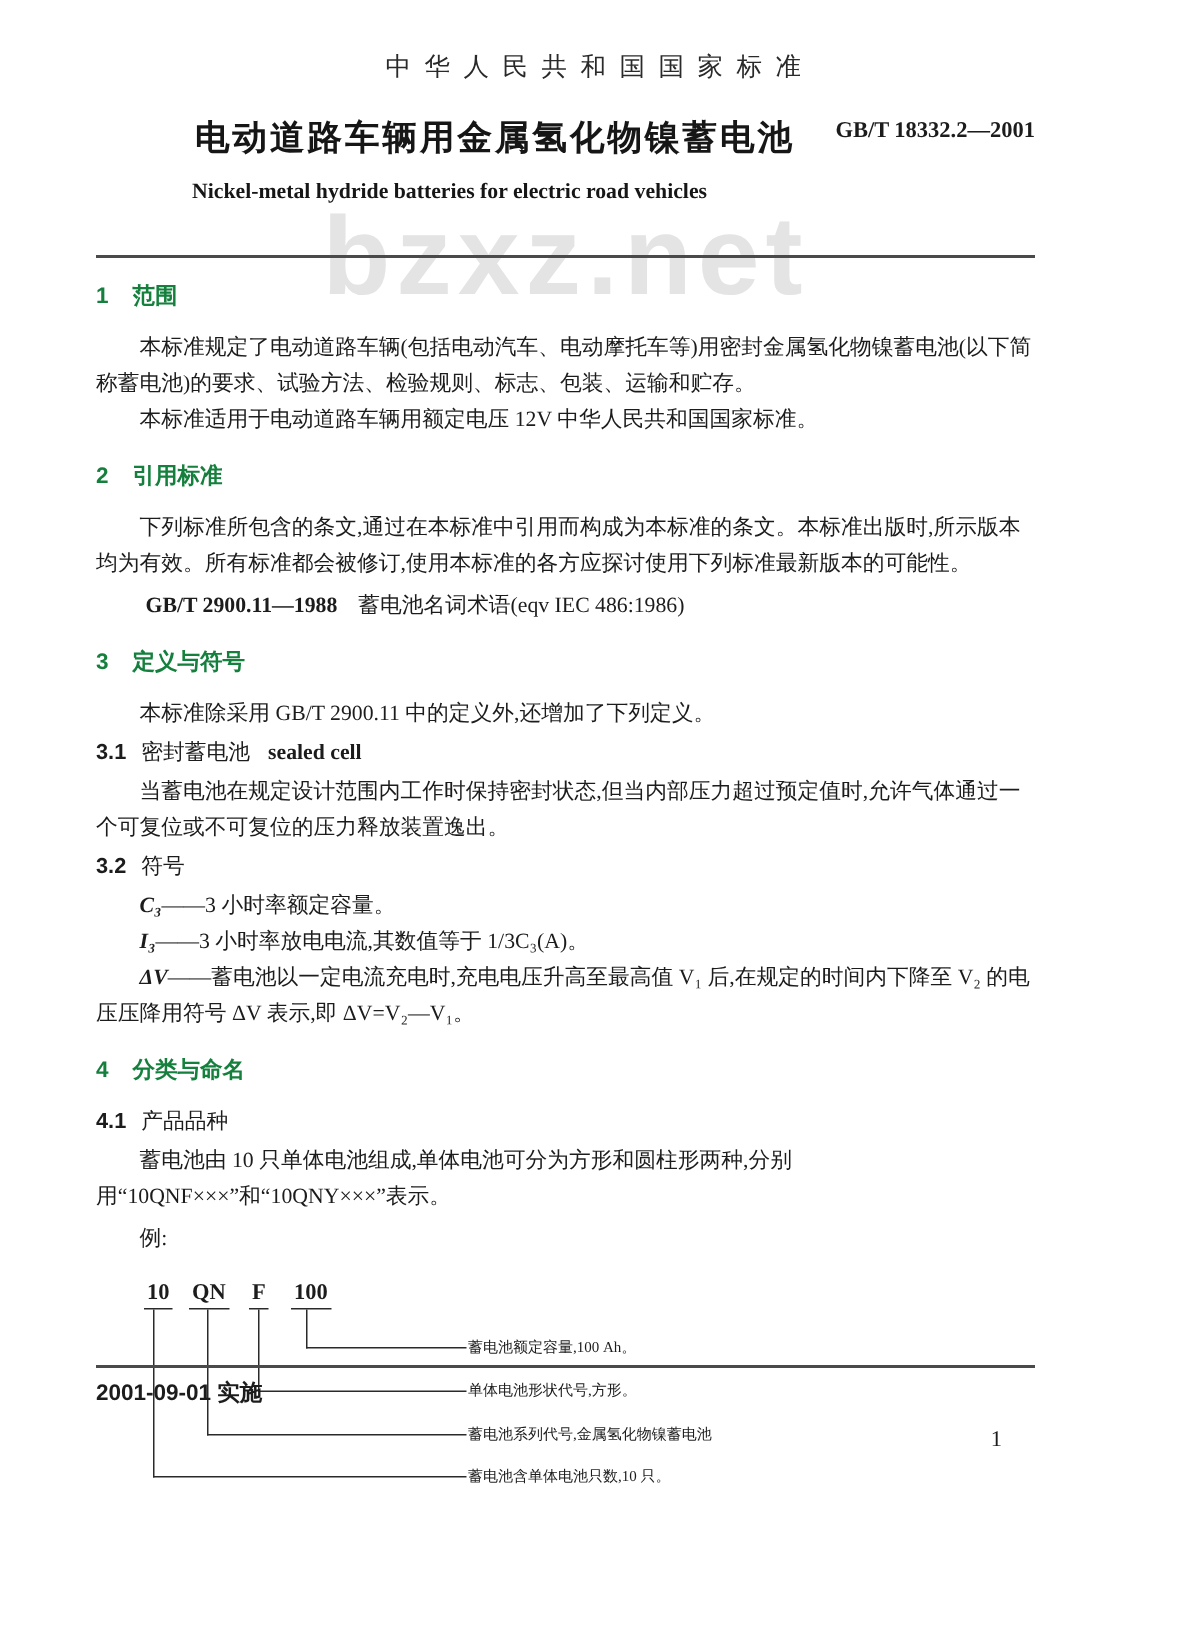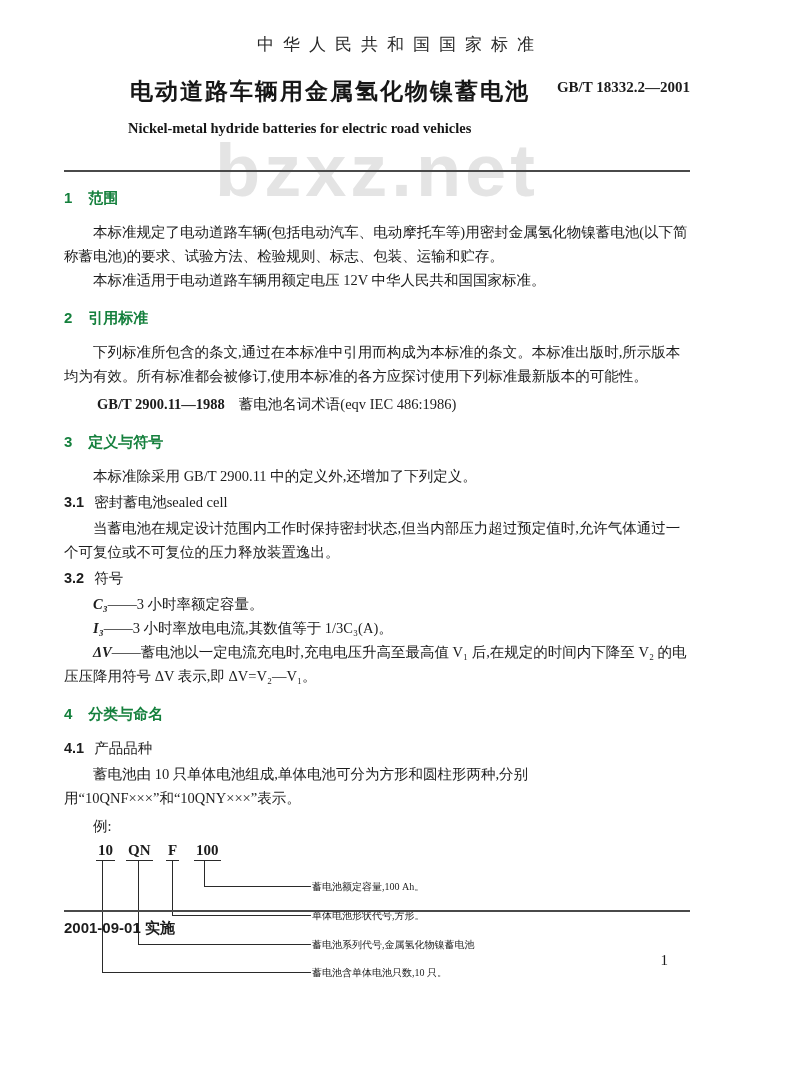--- a/index.html
+++ b/index.html
@@ -82,33 +82,33 @@
   .sec-h .num{margin-right:16px;}
   .sub-h{
     font-size:14.5px;
     margin:2px 0 2px 0;
   }
   .sub-h .num{
     font-weight:bold;
     font-family:"Liberation Sans","DejaVu Sans",sans-serif;
     margin-right:10px;
   }
-  .sub-h .term-en{font-weight:normal;}
+  .sub-h .term-en{font-weight:bold;margin-left:12px;}
   p.body-p{margin:0;text-indent:2em;}
   .ref-line{margin:4px;text-indent:2em;}
   .ref-no{font-weight:bold;}
   .ref-title{margin-left:14px;}
   .sym-line{margin:0;text-indent:2em;}
   .sym{font-style:italic;font-weight:bold;}
   .example-label{margin:4px 0 0 0;text-indent:2em;}
   
   .diagram{
     position:relative;
     height:142px;
-    margin-top:4px;
+    margin-top:16px;
   }
   .code{
     position:absolute;top:0;
     font-weight:bold;
     font-size:15px;
     border-bottom:1.5px solid #2a2a2a;
     padding:0 2px 1px 2px;
     line-height:17px;
     font-family:"Liberation Serif","DejaVu Serif",serif;
   }

